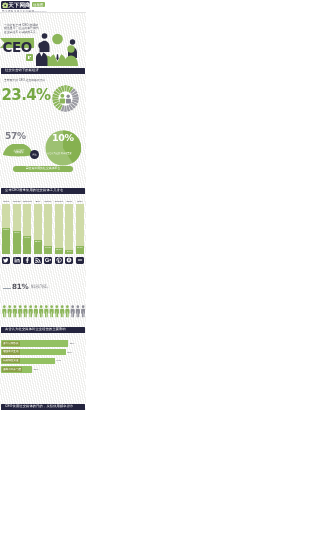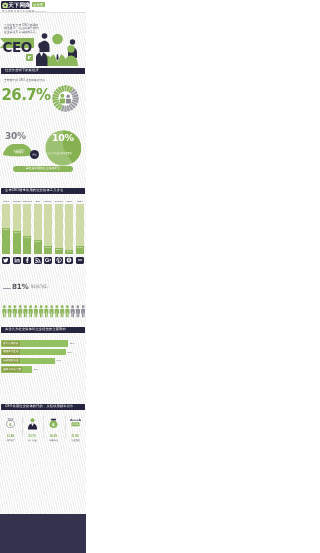--- a/index.html
+++ b/index.html
@@ -1,17 +1,17 @@
 <!DOCTYPE html>
 <html><head>
 <meta charset="utf-8">
 <style>
 html,body{margin:0;padding:0;background:#fff;}
 body{width:86px;height:553px;font-family:"Liberation Sans",sans-serif;overflow:hidden;}
-.page{position:relative;width:86px;height:553px;background:#fff;overflow:hidden;}
+.page{position:relative;width:86px;height:410px;background:#fff;overflow:hidden;}
 .stripes{position:absolute;left:0;top:11px;width:86px;height:503px;
   background:repeating-linear-gradient(78deg,#ffffff 0px,#ffffff 1.2px,#f0f0ee 1.2px,#f0f0ee 2.4px);}
 .abs{position:absolute;}
 
 .hdr{position:absolute;left:0;top:0;width:86px;height:13px;background:#fff;z-index:5;}
 .logo-box{position:absolute;left:1px;top:1px;width:29px;height:8px;display:flex;align-items:center;
   background:#25253f;border-radius:1.5px;padding:0 0 0 .5px;box-sizing:border-box;}
 .logo-gear{width:6.4px;height:6.4px;display:block;flex:none;}
 .logo-txt{color:#fff;font-size:5.6px;line-height:6.2px;font-weight:bold;letter-spacing:0;margin-left:.3px;white-space:nowrap;}
 .logo-bar{display:inline-block;width:1px;height:5px;background:#6b6b85;margin:0 1px;}
@@ -146,21 +146,21 @@
     <circle cx="43" cy="22" r="10.6" fill="#8cb65a"></circle>
     <path fill="#8cb65a" d="M24 76c0-16 8.6-25 19-25s19 9 19 25z"></path>
     <path fill="#fff" d="M35.6 52 43 68l7.4-16-3.4-1.8h-7.6z"></path>
     <path fill="#2a2a42" d="M41.8 52.5h2.4l1 8.5-2.2 4.5-2.2-4.5z"></path>
   </svg>
   <div class="green-banner">
     <span>社交化营销下的新经济</span>
   </div>
 
   <div class="s1-sub">全球最大的 CEO 社交网络使用者</div>
-  <div class="s1-big">26.7%</div>
+  <div class="s1-big">23.4%</div>
   <svg class="s1-icon" viewBox="0 0 60 60">
     <g>
         <path fill="#8cb65a" d="M28.4 14.6L26.9 0.7L33.1 0.7L31.6 14.6Z"></path>
         <path fill="#8cb65a" d="M32.4 14.7L34.6 0.9L40.6 2.5L35.6 15.5Z"></path>
         <path fill="#8cb65a" d="M36.3 15.8L42.0 3.1L47.3 6.1L39.1 17.5Z"></path>
         <path fill="#9b9ba3" d="M39.8 18.0L48.6 7.1L52.9 11.4L42.0 20.2Z"></path>
         <path fill="#9b9ba3" d="M42.5 20.9L53.9 12.7L56.9 18.0L44.2 23.7Z"></path>
         <path fill="#9b9ba3" d="M44.5 24.4L57.5 19.4L59.1 25.4L45.3 27.6Z"></path>
         <path fill="#9b9ba3" d="M45.4 28.4L59.3 26.9L59.3 33.1L45.4 31.6Z"></path>
         <path fill="#9b9ba3" d="M45.3 32.4L59.1 34.6L57.5 40.6L44.5 35.6Z"></path>
@@ -181,21 +181,21 @@
         <path fill="#8cb65a" d="M20.9 17.5L12.7 6.1L18.0 3.1L23.7 15.8Z"></path>
         <path fill="#8cb65a" d="M24.4 15.5L19.4 2.5L25.4 0.9L27.6 14.7Z"></path>
       </g>
     <circle cx="30" cy="30" r="15.5" fill="#fff"></circle>
     <circle cx="23" cy="24" r="4.3" fill="#8cb65a"></circle>
     <rect x="17" y="30" width="12" height="11" rx="1.6" fill="#8cb65a"></rect>
     <circle cx="36" cy="25" r="3.8" fill="#8a8a94"></circle>
     <rect x="31" y="30.5" width="11" height="10.5" rx="1.5" fill="#8a8a94"></rect>
   </svg>
 
-  <div class="s2-left">30%</div>
+  <div class="s2-left">57%</div>
   <svg class="s2-leaf" viewBox="0 0 56 24">
     <path fill="#8cb65a" d="M0 20 C4 4 18 -2 28 -2 C38 -2 52 4 56 20 C46 24 10 24 0 20Z"></path>
   </svg>
   <div class="s2-leaf-t">企业管理层
 使用微博</div>
   <svg class="s2-pie" viewBox="0 0 76 76">
     <circle cx="38" cy="38" r="37" fill="#9dc172"></circle>
     <path fill="#86b150" d="M38 38 L38 1 A37 37 0 0 1 58.5 69.8 Z"></path>
   </svg>
   <div class="s2-pct">10%</div>

